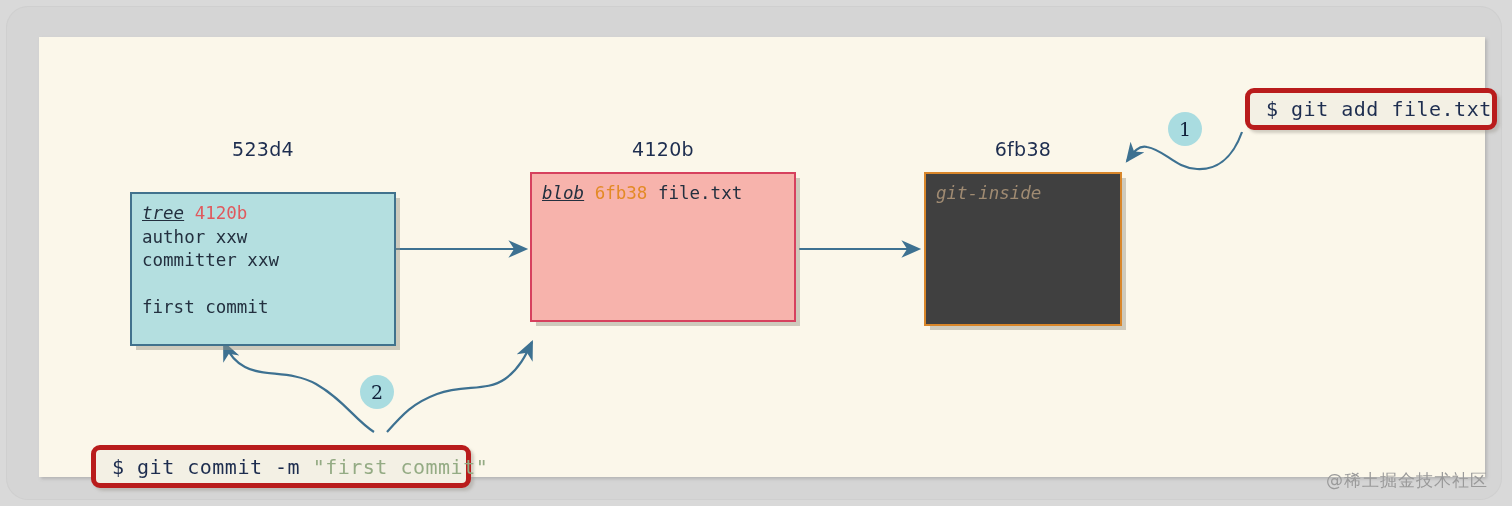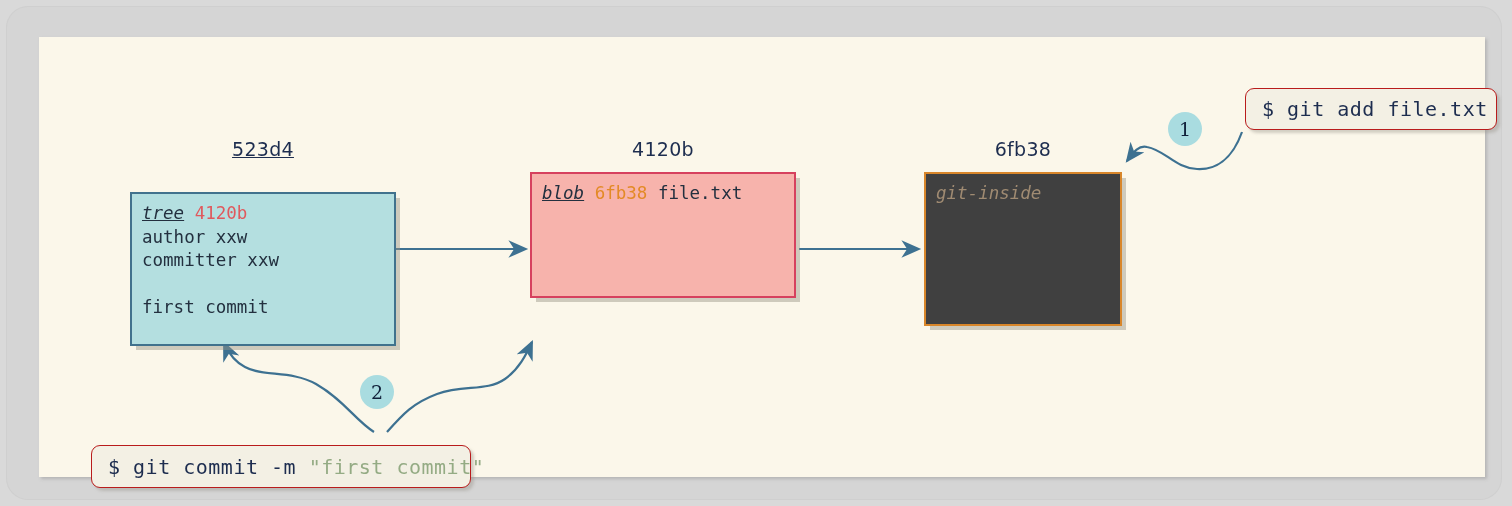--- a/index.html
+++ b/index.html
@@ -75,34 +75,34 @@
   .ghost {
     font-style: italic;
     color: #a08b72;
   }
 
   #node-tree {
     left: 91px;  top: 135px;  width: 266px; height: 154px;
     background: #b4dfe0;  border-color: #41728d; margin-top: 20px;
   }
   #node-blob {
-    left: 491px; top: 135px;  width: 266px; height: 126px;
+    left: 491px; top: 135px;  width: 266px; height: 150px;
     background: #f7b3ac;  border-color: #d6415e;
   }
   #node-git {
     left: 885px; top: 135px;  width: 198px; height: 154px;
     background: #404040;  border-color: #d8862a;
   }
 
   
   .cmd {
     position: absolute;
     box-sizing: border-box;
     background: #f3f0e4;
-    border: 1px solid #b91c1c;
+    border: 5px solid #b91c1c;
     border-radius: 9px;
     box-shadow: 3px 3px 3px rgba(150,146,134,0.4);
     font-family: "DejaVu Sans Mono", monospace;
     font-size: 20px;
     color: #1d2d4f;
     display: flex;
     align-items: center;
     white-space: pre;
     padding: 0 16px;
     letter-spacing: 0.5px;
@@ -171,21 +171,21 @@
 
       <path d="M335,395 C316,383 305,363 277,347
                C252,333 224,340 206,330
                C196,325 190,317 185,306" fill="none" stroke="#3d7191" stroke-width="2.2" marker-end="url(#ah)"></path>
 
       <path d="M348,395 C364,377 374,366 398,357
                C425,347 447,355 466,342
                C480,332 487,318 493,305" fill="none" stroke="#3d7191" stroke-width="2.2" marker-end="url(#ah)"></path>
     </svg>
 
-    <div class="node-label" style="left:91px;top:101px;width:266px;text-align:center;text-decoration:underline;">523d4</div>
+    <div class="node-label" style="left:91px;top:101px;width:266px;text-align:center;">523d4</div>
     <div class="node-label" style="left:491px;top:101px;width:266px;text-align:center;">4120b</div>
     <div class="node-label" style="left:885px;top:101px;width:198px;text-align:center;">6fb38</div>
 
     <div class="node" id="node-tree">
       <div class="node-text"><span class="kw">tree</span> <span class="hash-red">4120b</span>
 <span>author xxw</span>
 <span>committer xxw</span>
 
 <span>first commit</span></div>
     </div>
@@ -204,13 +204,14 @@
 
     <div class="cmd" id="cmd-commit">
       <span>$ git commit -m </span><span class="str">"first commit"</span>
     </div>
 
     <div class="badge" id="badge-1">1</div>
     <div class="badge" id="badge-2">2</div>
 
   </div>
 
+  <div id="watermark">@稀土掘金技术社区</div>
 </div>
 
 </body></html>

